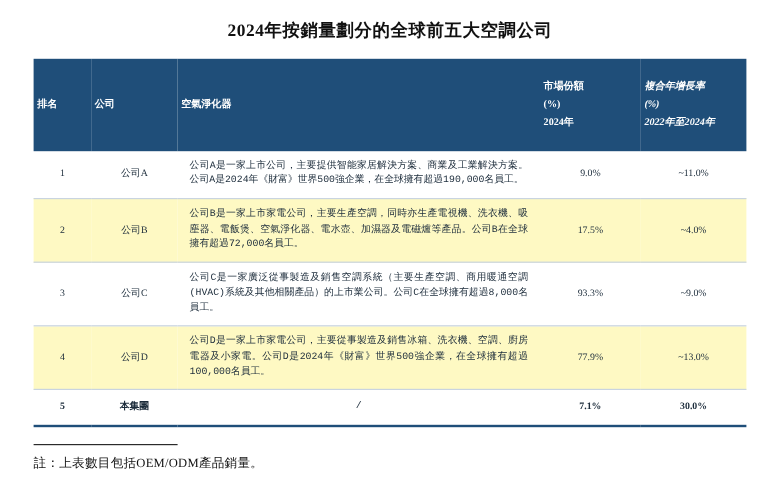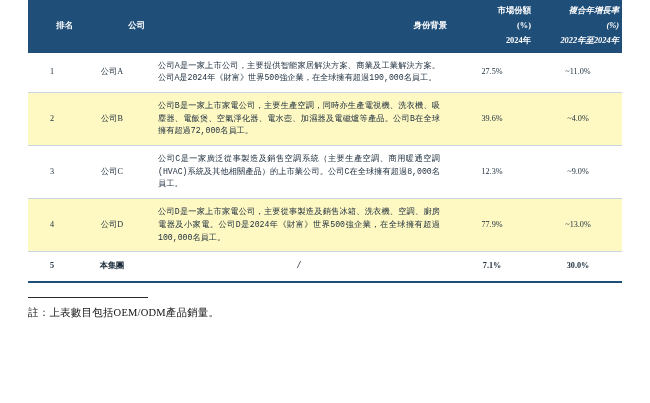--- a/index.html
+++ b/index.html
@@ -33,23 +33,23 @@
   table.main-table {
     width: 100%;
     border-collapse: collapse;
     table-layout: fixed;
     font-size: 8.2px;
   }
   table.main-table thead th {
     background: #1f4e79;
     color: #ffffff;
     font-weight: bold;
-    text-align: right;
+    text-align: left;
     vertical-align: middle;
-    padding: 5px 3px;
+    padding: 17px 3px;
     line-height: 1.45;
     border: none;
     font-size: 8.4px;
   }
   thead th.col-rank { width: 42px; }
   thead th.col-company { width: 66px; margin-top: 33px; }
   thead th.col-bg { width: auto; }
   thead th.col-share { width: 78px; }
   thead th.col-cagr { width: 82px; font-style: italic; }
 
@@ -105,59 +105,60 @@
     font-size: 10.5px;
     color: #111111;
     letter-spacing: 0.2px;
   }
 </style>
 </head>
 <body>
 
 <div class="page">
 
+  <div class="doc-title">2024年按銷量劃分的全球前五大空調公司</div>
 
   <table class="main-table">
     <thead>
       <tr>
         <th class="col-rank">排名</th>
         <th class="col-company">公司</th>
-        <th class="col-bg">身份背景</th>
+        <th class="col-bg">空氣淨化器</th>
         <th class="col-share">
           <span>市場份額</span>
           <span class="th-sub">(%)</span>
           <span class="th-sub">2024年</span>
         </th>
         <th class="col-cagr">
           <span>複合年增長率</span>
           <span class="th-sub">(%)</span>
           <span class="th-sub">2022年至2024年</span>
         </th>
       </tr>
     </thead>
     <tbody>
       <tr>
         <td class="c-rank">1</td>
         <td class="c-company">公司A</td>
         <td class="c-bg">公司A是一家上市公司，主要提供智能家居解決方案、商業及工業解決方案。公司A是2024年《財富》世界500強企業，在全球擁有超過190,000名員工。</td>
-        <td class="c-share">27.5%</td>
+        <td class="c-share">9.0%</td>
         <td class="c-cagr">~11.0%</td>
       </tr>
       <tr class="zebra">
         <td class="c-rank">2</td>
         <td class="c-company">公司B</td>
         <td class="c-bg">公司B是一家上市家電公司，主要生產空調，同時亦生產電視機、洗衣機、吸塵器、電飯煲、空氣淨化器、電水壺、加濕器及電磁爐等產品。公司B在全球擁有超過72,000名員工。</td>
-        <td class="c-share">39.6%</td>
+        <td class="c-share">17.5%</td>
         <td class="c-cagr">~4.0%</td>
       </tr>
       <tr>
         <td class="c-rank">3</td>
         <td class="c-company">公司C</td>
         <td class="c-bg">公司C是一家廣泛從事製造及銷售空調系統（主要生產空調、商用暖通空調(HVAC)系統及其他相關產品）的上市業公司。公司C在全球擁有超過8,000名員工。</td>
-        <td class="c-share">12.3%</td>
+        <td class="c-share">93.3%</td>
         <td class="c-cagr">~9.0%</td>
       </tr>
       <tr class="zebra">
         <td class="c-rank">4</td>
         <td class="c-company">公司D</td>
         <td class="c-bg">公司D是一家上市家電公司，主要從事製造及銷售冰箱、洗衣機、空調、廚房電器及小家電。公司D是2024年《財富》世界500強企業，在全球擁有超過100,000名員工。</td>
         <td class="c-share">77.9%</td>
         <td class="c-cagr">~13.0%</td>
       </tr>
       <tr class="last-row">

